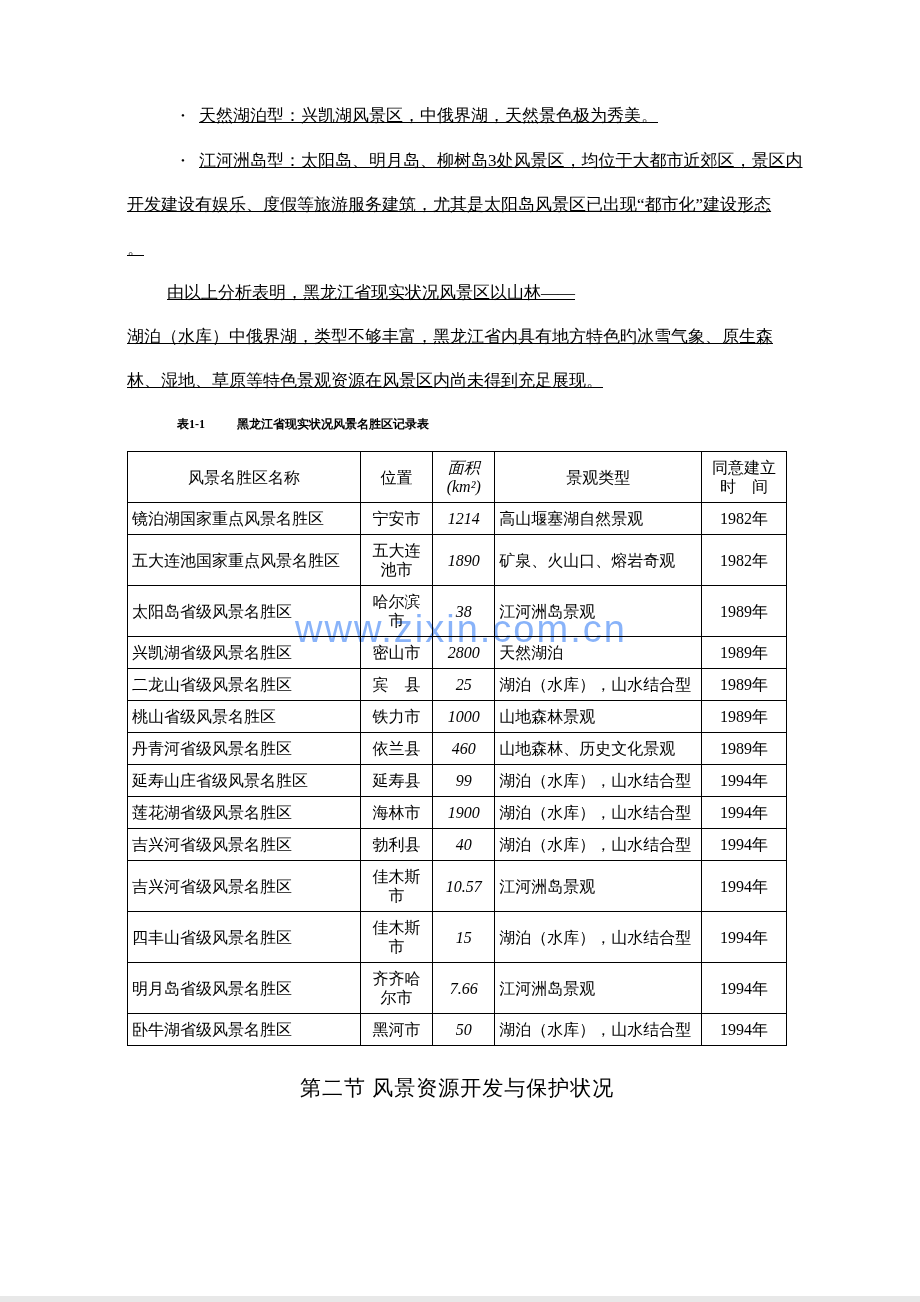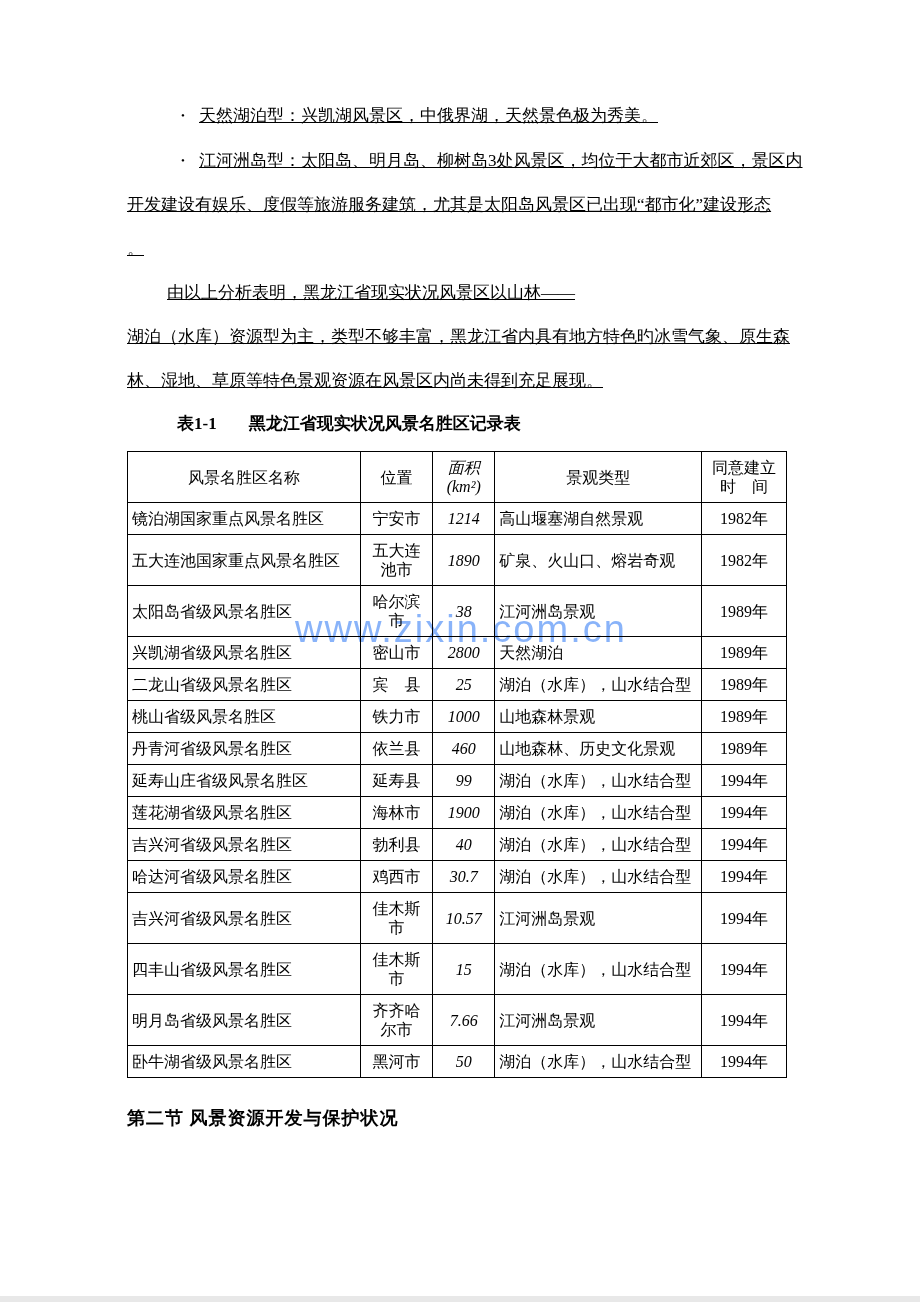--- a/index.html
+++ b/index.html
@@ -41,21 +41,21 @@
   .bullet-first { padding-left: 54px; }
   .para-first  { padding-left: 40px; }
   .marker {
     display: inline-block;
     width: 18px;
     font-size: 11px;
     vertical-align: 2px;
   }
   .caption {
     font-weight: bold;
-    font-size: 17px;
+    font-size: 12px;
     line-height: 42px;
     padding-left: 50px;
     white-space: nowrap;
   }
   .caption-label { margin-right: 32px; }
   table.scenic-table {
     border-collapse: collapse;
     width: 660px;
     margin-top: 6px;
     table-layout: fixed;
@@ -69,23 +69,23 @@
     vertical-align: middle;
     overflow: hidden;
   }
   .col-name { width: 225px; text-align: left; padding-left: 5px; }
   .col-loc  { width: 70px;  text-align: center; }
   .col-area { width: 60px;  text-align: center; font-style: italic; }
   .col-type { width: 200px; text-align: left; padding-left: 8px; padding-right: 8px; }
   .col-year { width: 82px;  text-align: center; }
   .hdr { text-align: center; padding: 4px 2px; }
   .section-heading {
-    font-weight: bold;
-    font-size: 18px;
-    text-align: left;
+    font-weight: normal;
+    font-size: 21px;
+    text-align: center;
     width: 660px;
     margin-top: 28px;
     letter-spacing: 1px;
   }
   .page-edge {
     position: absolute;
     left: 0;
     bottom: 0;
     width: 920px;
     height: 6px;
@@ -101,21 +101,21 @@
   <div class="content">
     <div id="bullets">
         <div class="bodyline bullet-first"><span class="marker">•</span>天然湖泊型：兴凯湖风景区，中俄界湖，天然景色极为秀美。</div>
         <div class="bodyline bullet-first"><span class="marker">•</span>江河洲岛型：太阳岛、明月岛、柳树岛3处风景区，均位于大都市近郊区，景区内</div>
         <div class="bodyline">开发建设有娱乐、度假等旅游服务建筑，尤其是太阳岛风景区已出现“都市化”建设形态</div>
         <div class="bodyline">。</div>
       </div>
 
     <div id="paragraph">
         <div class="bodyline para-first">由以上分析表明，黑龙江省现实状况风景区以山林——</div>
-        <div class="bodyline">湖泊（水库）资源型为主，类型不够丰富，黑龙江省内具有地方特色旳冰雪气象、原生森</div>
+        <div class="bodyline">湖泊（水库）中俄界湖，类型不够丰富，黑龙江省内具有地方特色旳冰雪气象、原生森</div>
         <div class="bodyline">林、湿地、草原等特色景观资源在风景区内尚未得到充足展现。</div>
       </div>
 
     <div class="caption">
       <span class="caption-label">表1-1</span><span class="caption-title">黑龙江省现实状况风景名胜区记录表</span>
     </div>
 
     <table class="scenic-table">
       <thead>
         <tr id="theadRow">
@@ -191,27 +191,20 @@
             <td class="col-year">1994年</td>
           </tr>
           <tr>
             <td class="col-name">吉兴河省级风景名胜区</td>
             <td class="col-loc">勃利县</td>
             <td class="col-area">40</td>
             <td class="col-type">湖泊（水库），山水结合型</td>
             <td class="col-year">1994年</td>
           </tr>
           <tr>
-            <td class="col-name">哈达河省级风景名胜区</td>
-            <td class="col-loc">鸡西市</td>
-            <td class="col-area">30.7</td>
-            <td class="col-type">湖泊（水库），山水结合型</td>
-            <td class="col-year">1994年</td>
-          </tr>
-          <tr>
             <td class="col-name">吉兴河省级风景名胜区</td>
             <td class="col-loc">佳木斯市</td>
             <td class="col-area">10.57</td>
             <td class="col-type">江河洲岛景观</td>
             <td class="col-year">1994年</td>
           </tr>
           <tr>
             <td class="col-name">四丰山省级风景名胜区</td>
             <td class="col-loc">佳木斯市</td>
             <td class="col-area">15</td>

